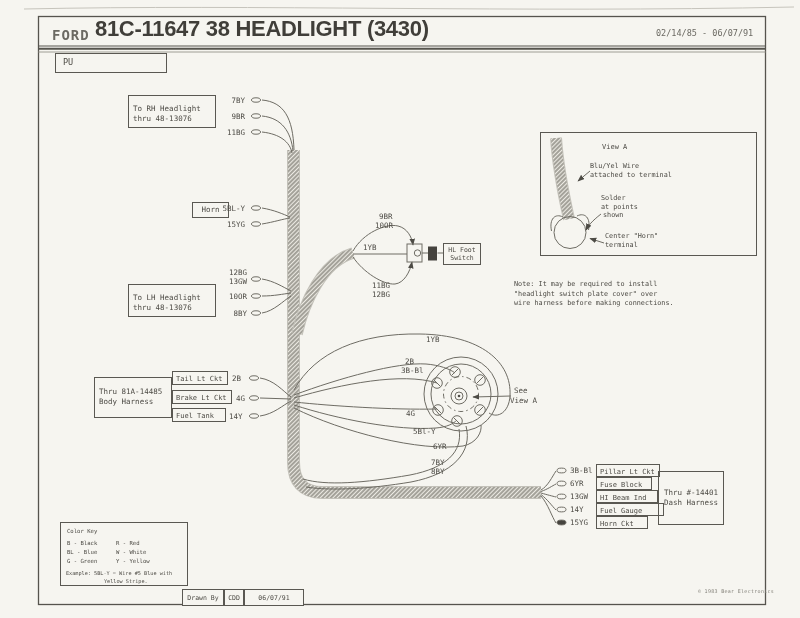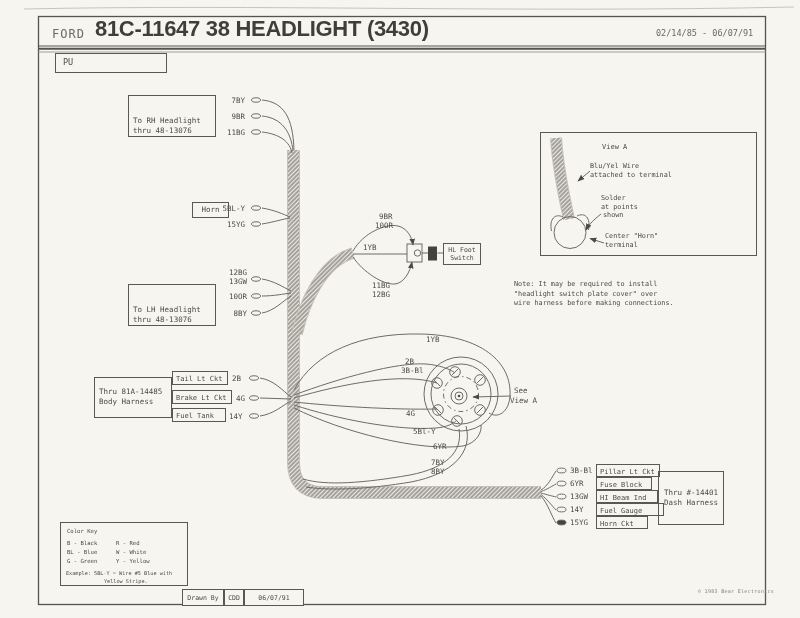--- a/index.html
+++ b/index.html
@@ -3,23 +3,23 @@
 <meta charset="utf-8">
 <style>
   html,body{margin:0;padding:0;background:#eceae5;}
   .page{position:relative;width:800px;height:618px;background:#f6f5f0;overflow:hidden;
         font-family:"DejaVu Sans Mono",monospace;color:#4d4b45;}
   svg.draw{position:absolute;left:0;top:0;}
   .lbl{position:absolute;font-size:7.5px;line-height:9px;white-space:nowrap;}
   .lbl.r{width:38px;text-align:right;}
   .sm{font-size:6.8px;line-height:8.5px;}
   .bx{position:absolute;border:1px solid #5a5852;box-sizing:border-box;background:transparent;
-      font-size:7.5px;line-height:10px;padding:20px 4px;white-space:nowrap;}
+      font-size:7.5px;line-height:10px;padding:8px 4px;white-space:nowrap;}
   .bx.cc{display:flex;align-items:center;justify-content:center;padding:0;}
-  .hdr-brand{position:absolute;left:52px;top:27px;font-size:12px;letter-spacing:1px;color:#6b6962;}
+  .hdr-brand{position:absolute;left:52px;top:27px;font-size:14px;letter-spacing:1px;color:#6b6962;font-weight:bold;}
   .hdr-title{position:absolute;left:95px;top:16px;font-family:"Liberation Sans",sans-serif;
              font-weight:bold;font-size:22px;letter-spacing:-0.3px;color:#403e39;}
   .hdr-dates{position:absolute;left:656px;top:28px;font-size:8.5px;color:#6b6962;}
   .tb{position:absolute;left:182px;top:589px;display:flex;}
   .tb div{border:1px solid #5a5852;height:17px;box-sizing:border-box;display:flex;
           align-items:center;justify-content:center;font-size:6.5px;background:#f6f5f0;}
   .tiny{position:absolute;font-size:5px;color:#85837b;letter-spacing:0.3px;}
   .key-t{position:absolute;font-size:5.6px;line-height:7px;white-space:nowrap;}
   .key-ex{position:absolute;font-size:5.2px;line-height:6.5px;white-space:nowrap;}
 </style>

